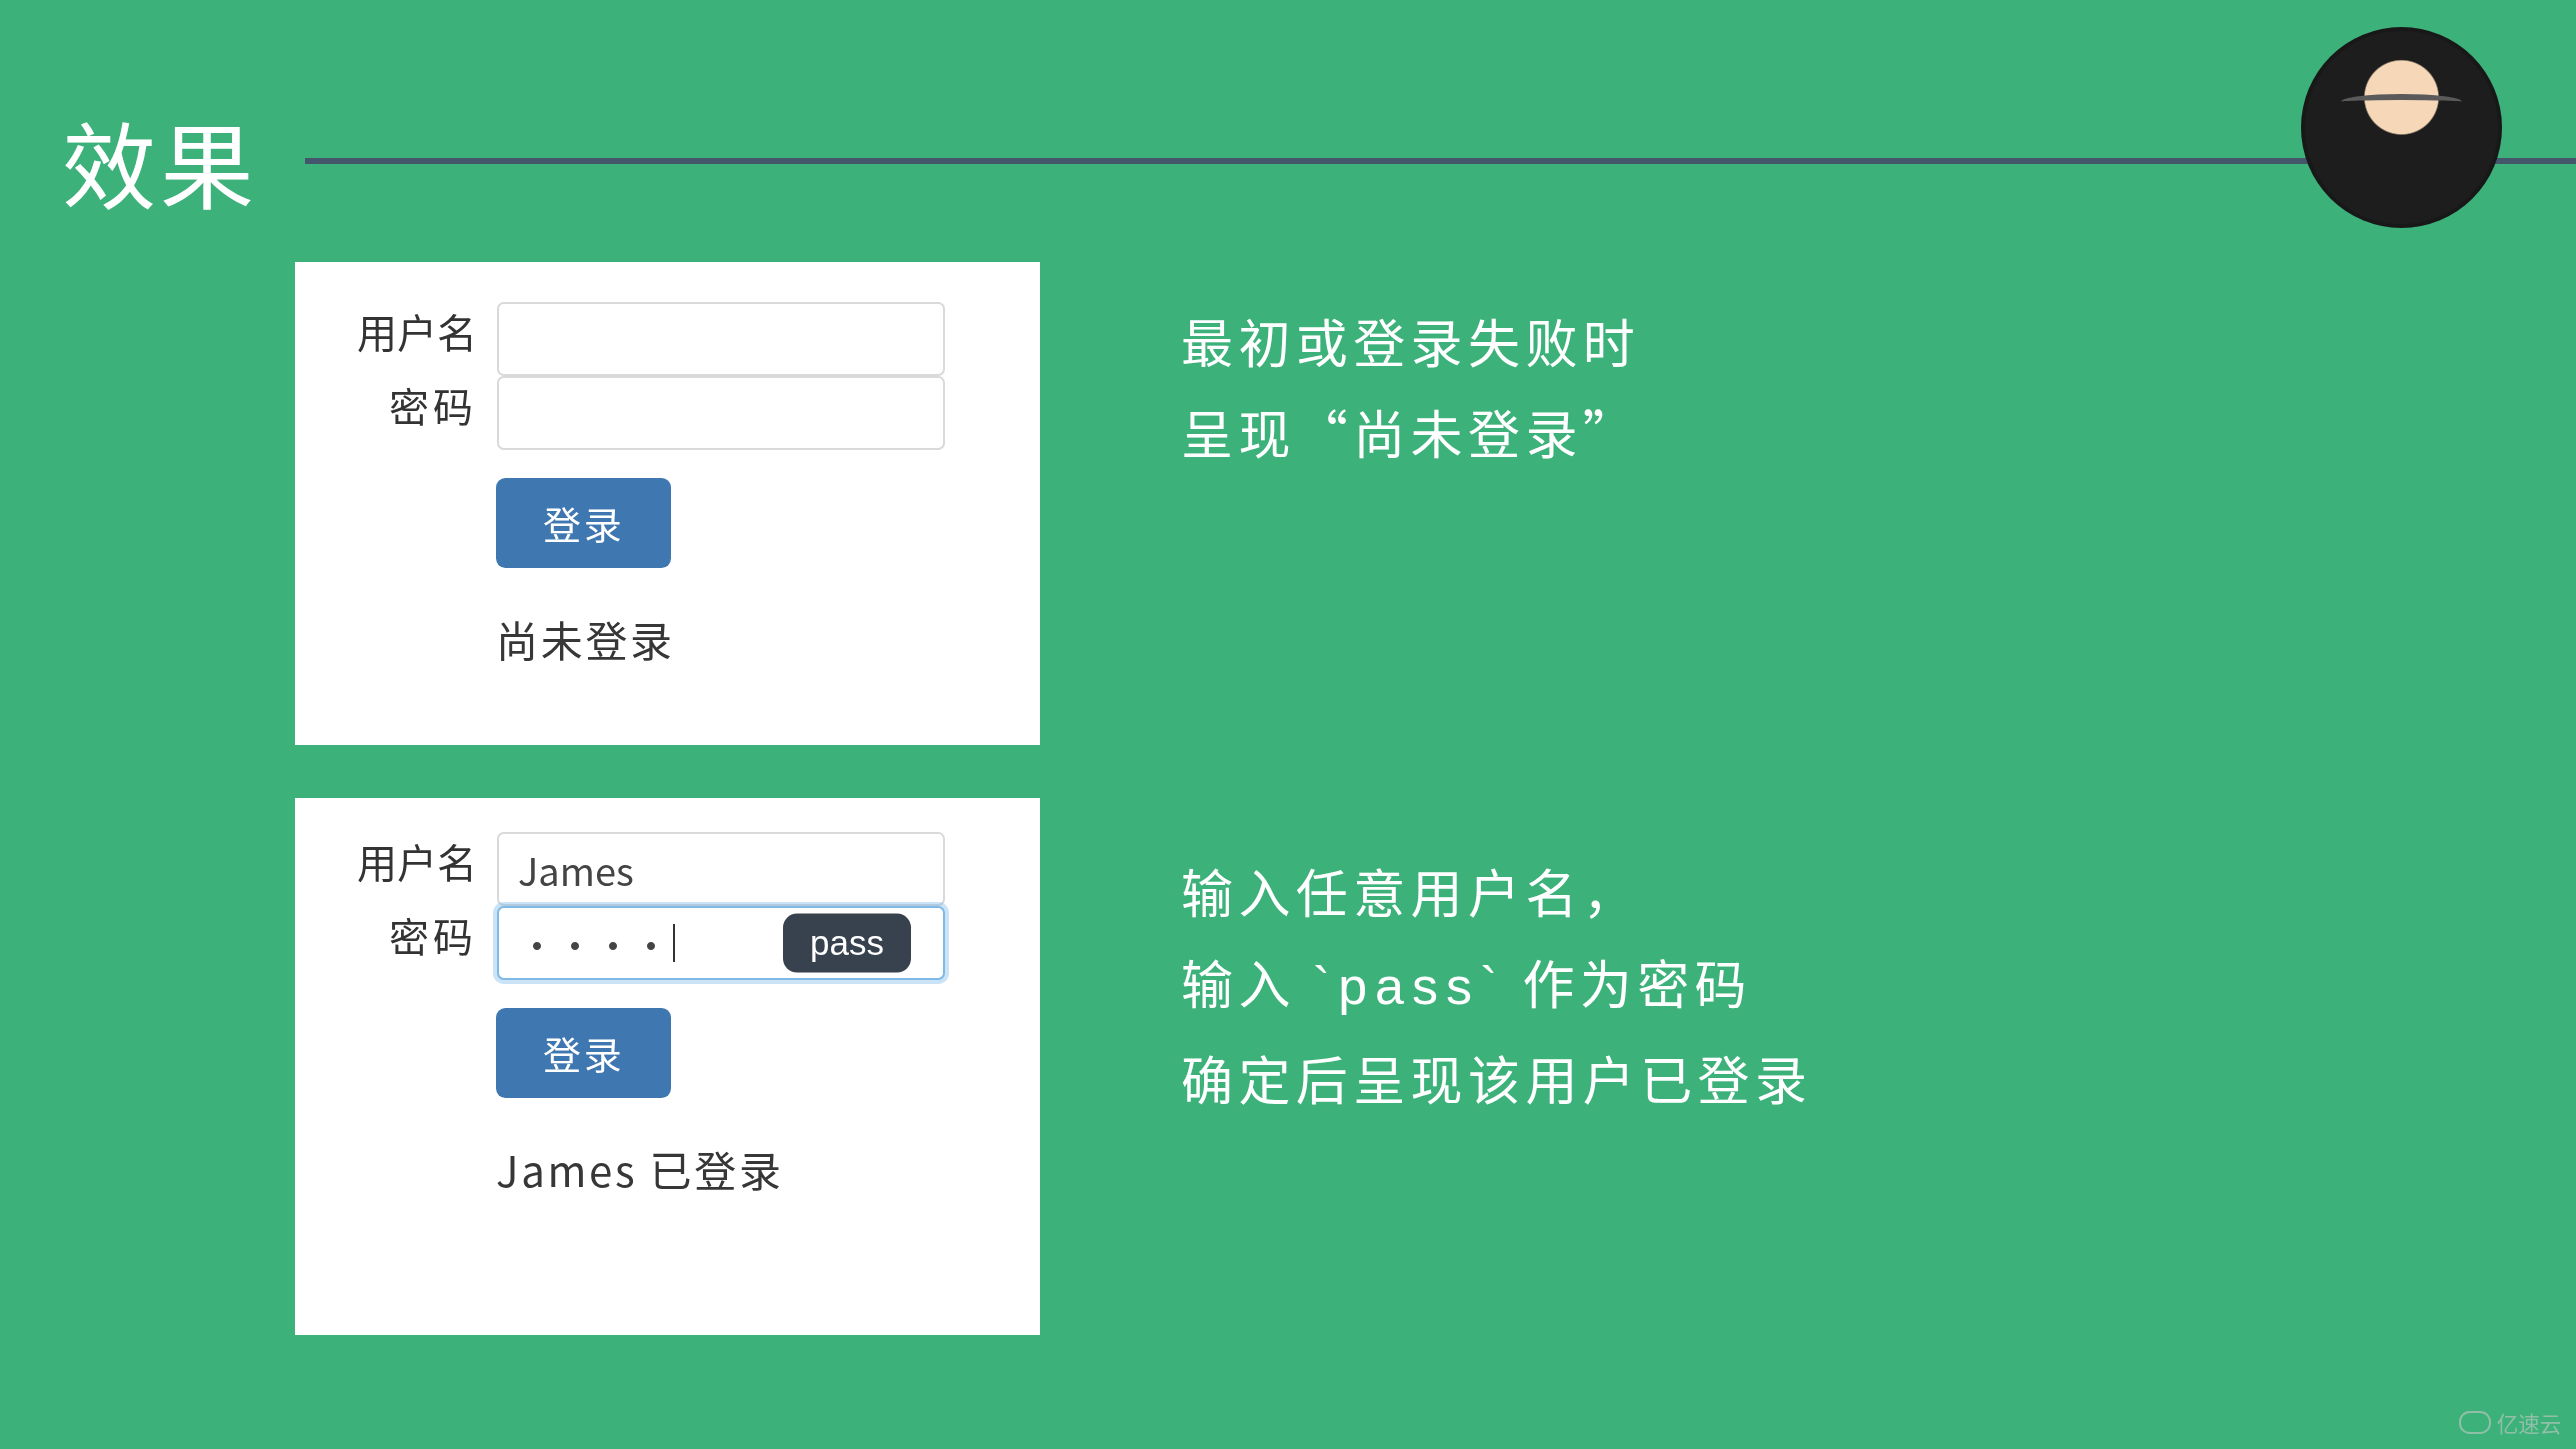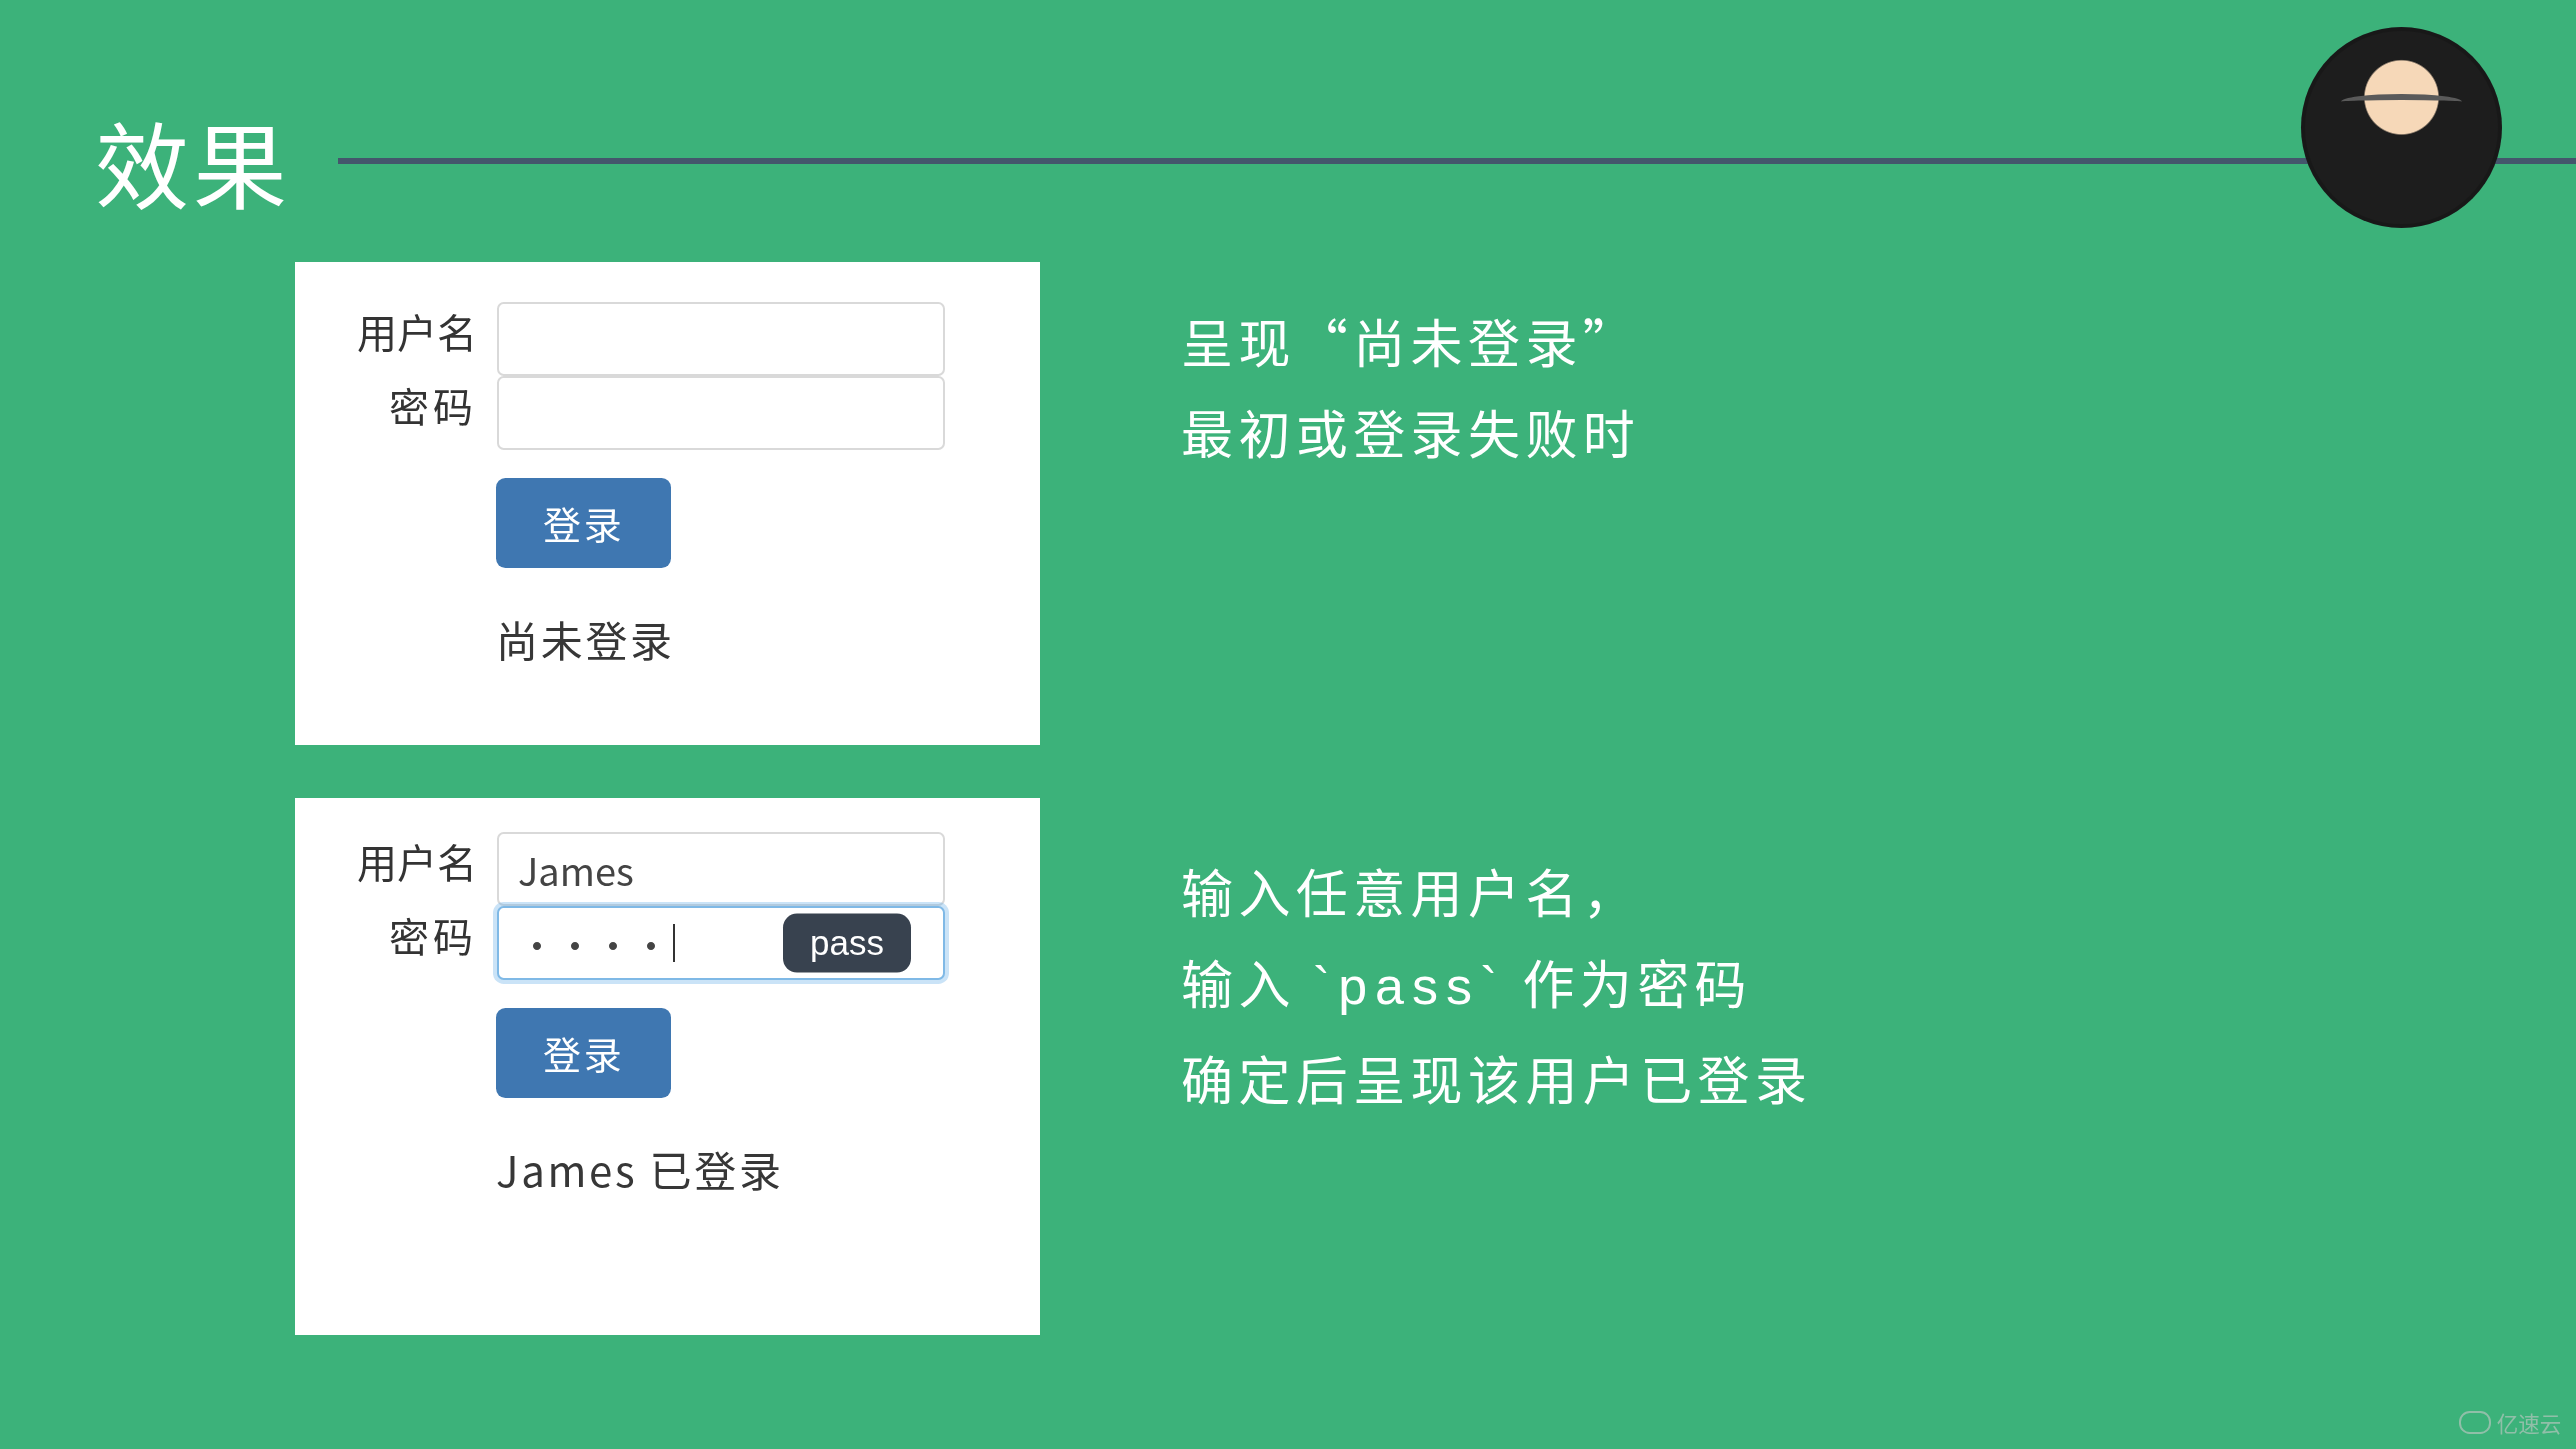--- a/index.html
+++ b/index.html
@@ -20,21 +20,21 @@
     left: 0;
     right: 0;
     top: 87px;
     height: 148px;
     display: flex;
     align-items: center;
   }
   .title-text {
     font-size: 94px;
     color: #ffffff;
-    padding-left: 95px;
+    padding-left: 62px;
     letter-spacing: 4px;
   }
   .title-rule {
     flex: 1;
     height: 6.7px;
     background: #44566c;
     margin-left: 47px;
     margin-right: 0;
   }
   .avatar {
@@ -220,24 +220,24 @@
       <div class="tooltip">pass</div>
     </div>
   </div>
   <div class="btn-row">
     <div class="login-btn">登录</div>
   </div>
   <div class="status-row">James 已登录</div>
 </div>
 
 <div class="explain e1">
+  <div>最初或登录失败时</div>
   <div>
     <span>呈现</span><span>“</span><span>尚未登录</span><span>”</span>
   </div>
-  <div>最初或登录失败时</div>
 </div>
 
 <div class="explain e2">
   <div>输入任意用户名，</div>
   <div>
     <span>输入 </span><span class="code">`pass`</span><span> 作为密码</span>
   </div>
   <div>确定后呈现该用户已登录</div>
 </div>
 

